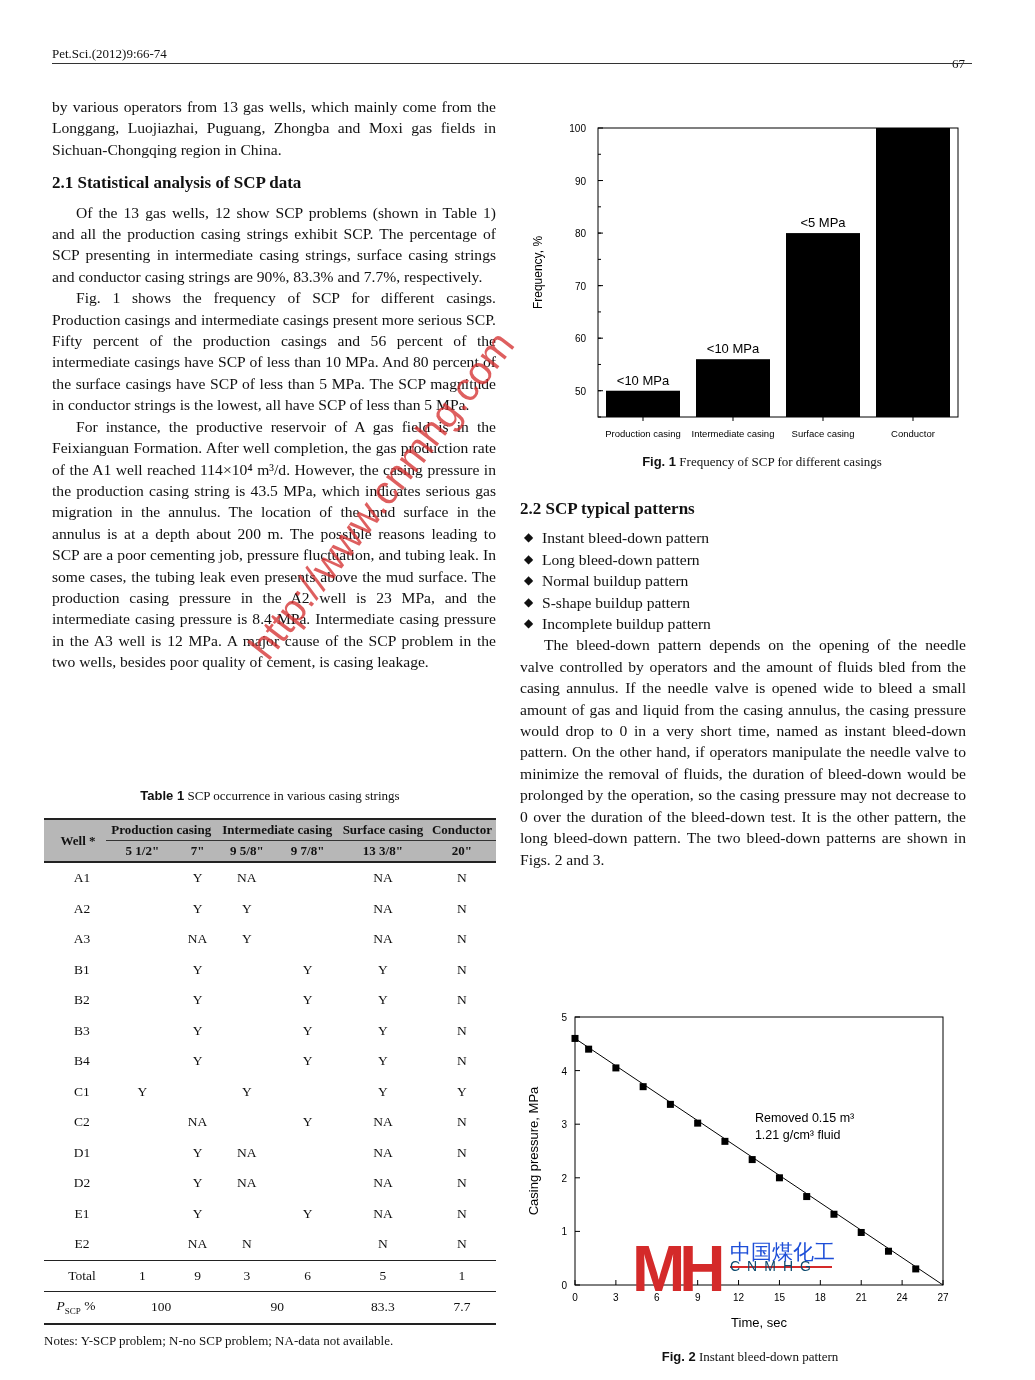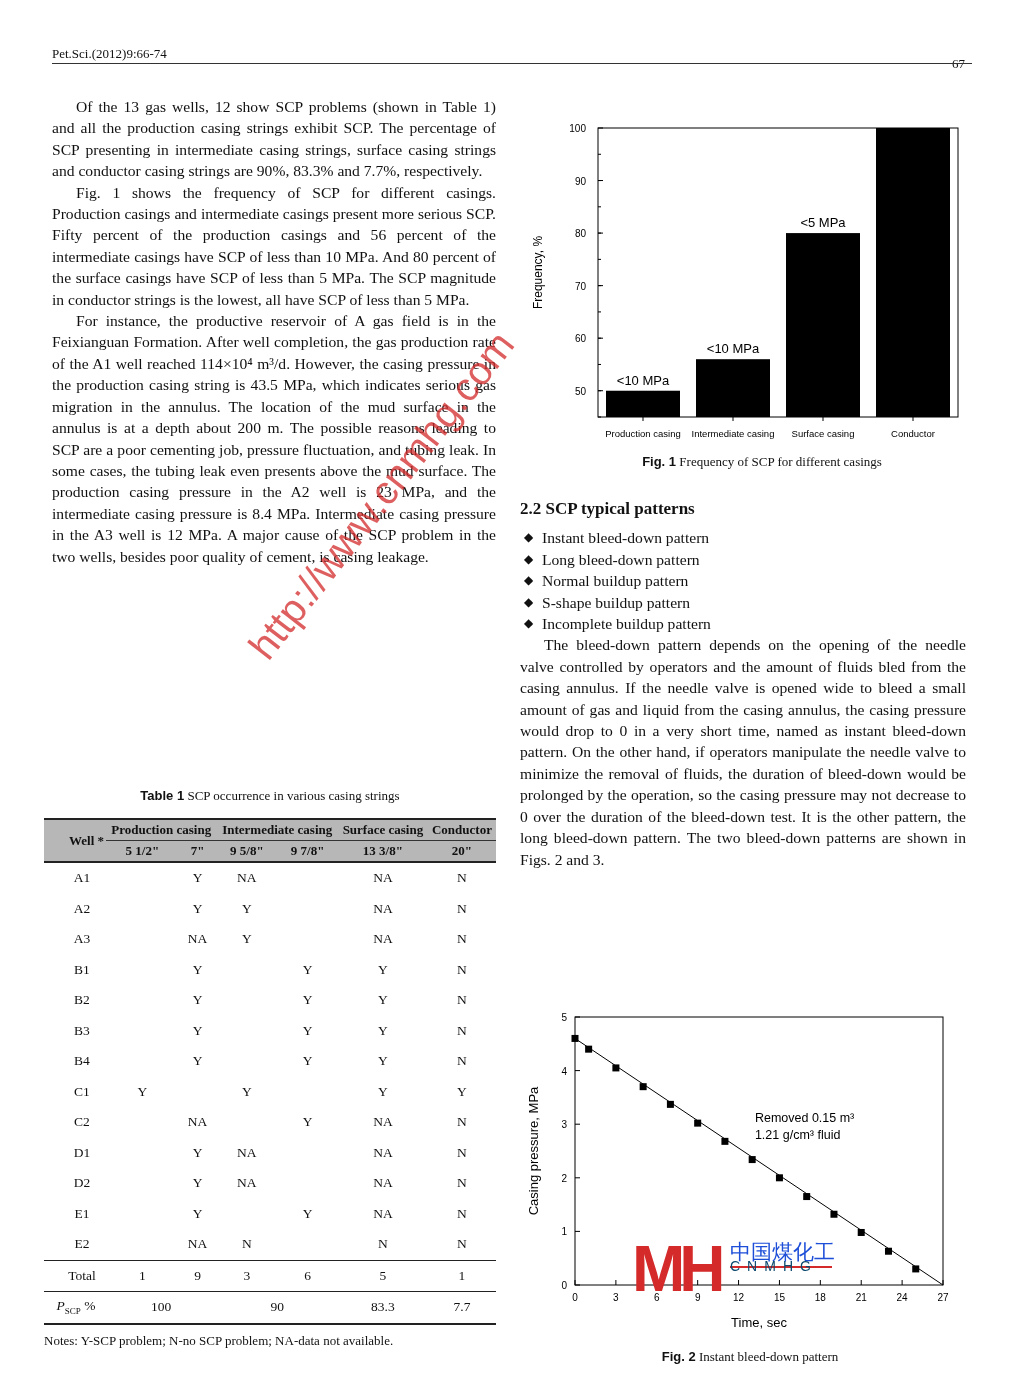--- a/index.html
+++ b/index.html
@@ -34,34 +34,36 @@
   .watermark { font-family:"Liberation Sans", sans-serif; }
 </style>
 </head>
 <body>
 
 <div class="abs running-head">Pet.Sci.(2012)9:66-74</div>
 <div class="abs page-num">67</div>
 <div class="abs head-rule"></div>
 
 <div class="col col-left" style="top:96px;">
+  <p class="para noindent">by various operators from 13 gas wells, which mainly come from the Longgang, Luojiazhai, Puguang, Zhongba and Moxi gas fields in Sichuan-Chongqing region in China.</p>
+  <h2>2.1 Statistical analysis of SCP data</h2>
   <p class="para">Of the 13 gas wells, 12 show SCP problems (shown in Table 1) and all the production casing strings exhibit SCP. The percentage of SCP presenting in intermediate casing strings, surface casing strings and conductor casing strings are 90%, 83.3% and 7.7%, respectively.</p>
   <p class="para">Fig. 1 shows the frequency of SCP for different casings. Production casings and intermediate casings present more serious SCP. Fifty percent of the production casings and 56 percent of the intermediate casings have SCP of less than 10 MPa. And 80 percent of the surface casings have SCP of less than 5 MPa. The SCP magnitude in conductor strings is the lowest, all have SCP of less than 5 MPa.</p>
   <p class="para">For instance, the productive reservoir of A gas field is in the Feixianguan Formation. After well completion, the gas production rate of the A1 well reached 114×10⁴ m³/d. However, the casing pressure in the production casing string is 43.5 MPa, which indicates serious gas migration in the annulus. The location of the mud surface in the annulus is at a depth about 200 m. The possible reasons leading to SCP are a poor cementing job, pressure fluctuation, and tubing leak. In some cases, the tubing leak even presents above the mud surface. The production casing pressure in the A2 well is 23 MPa, and the intermediate casing pressure is 8.4 MPa. Intermediate casing pressure in the A3 well is 12 MPa. A major cause of the SCP problem in the two wells, besides poor quality of cement, is casing leakage.</p>
 </div>
 
 <div class="abs caption" style="left:44px; top:788px; width:452px;">
   <b>Table 1</b>
   <span>SCP occurrence in various casing strings</span>
 </div>
 <div class="abs" style="left:44px; top:818px;">
   <table class="scp">
     <thead>
       <tr>
-        <th rowspan="2" style="text-align:right;padding-left:8px;width:52px;">Well *</th>
+        <th rowspan="2" style="text-align:center;padding-left:8px;width:52px;">Well *</th>
         <th colspan="2" class="subrule">Production casing</th>
         <th colspan="2" class="subrule">Intermediate casing</th>
         <th class="subrule">Surface casing</th>
         <th class="subrule">Conductor</th>
       </tr>
       <tr>
         <th>5 1/2"</th>
         <th>7"</th>
         <th>9 5/8"</th>
         <th>9 7/8"</th>

